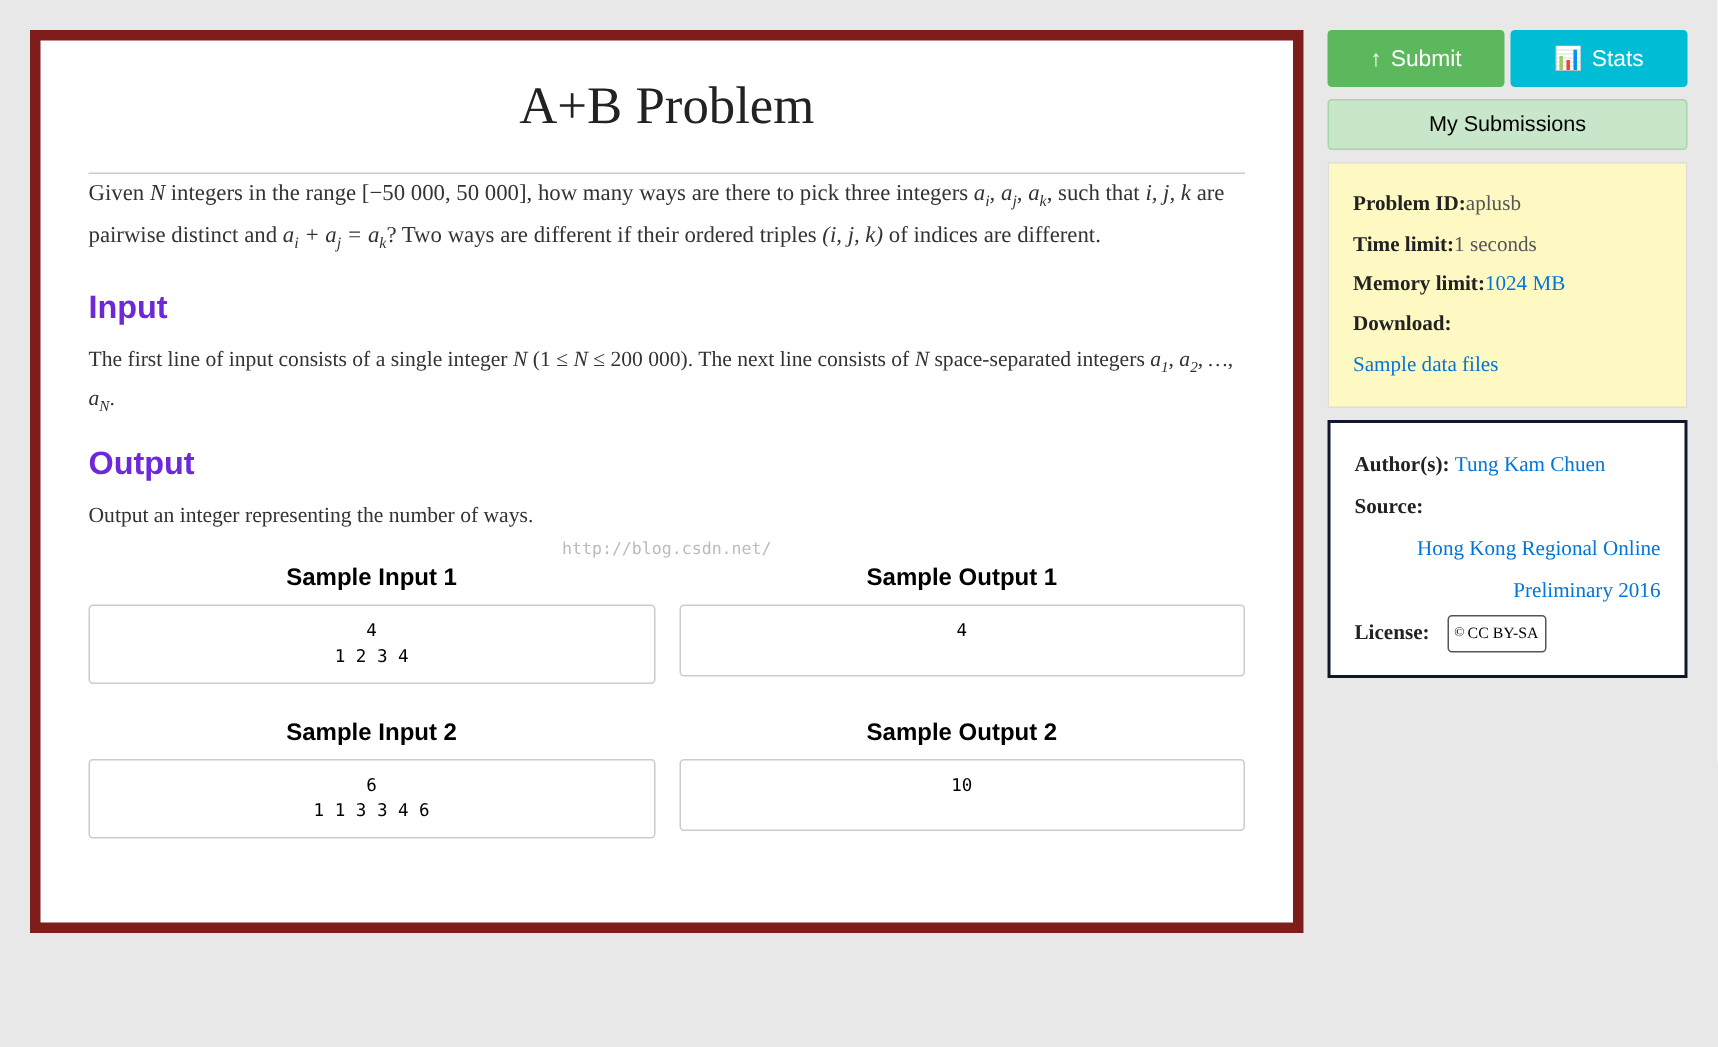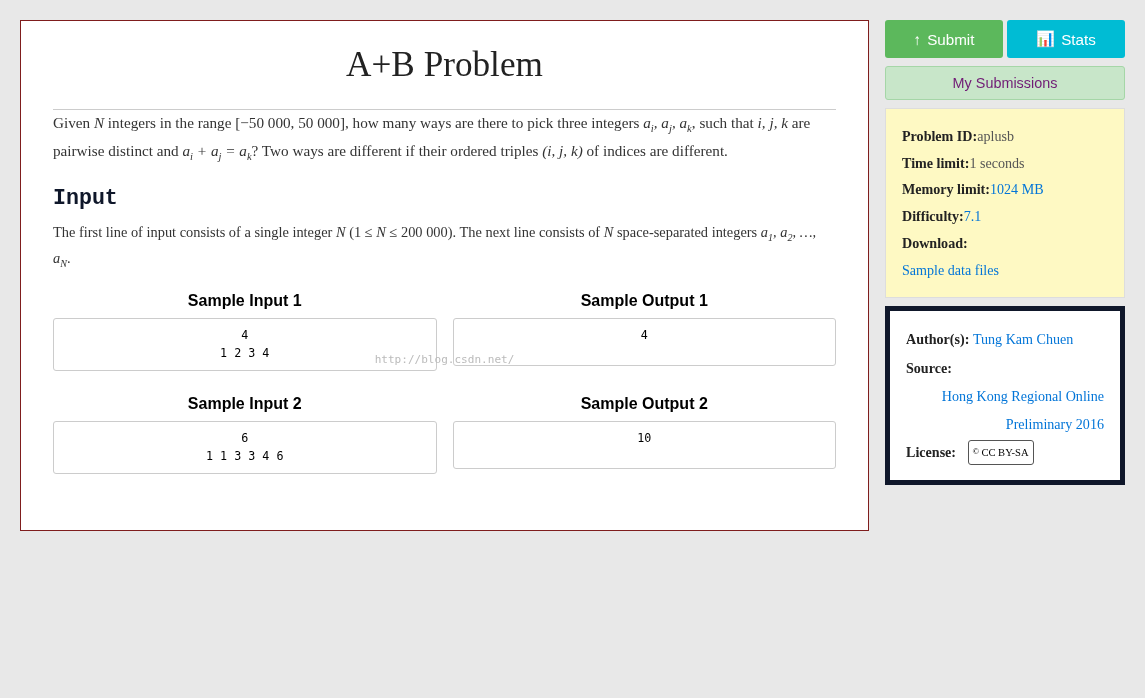--- a/index.html
+++ b/index.html
@@ -14,21 +14,21 @@
     }
     .page-wrapper {
       display: flex;
       gap: 16px;
       width: 1105px;
       max-width: 100%;
     }
     
     .main-content {
       background: #fff;
-      border: 1px solid #7f1d1d;
+      border: 7px solid #7f1d1d;
       flex: 1;
       padding: 24px 32px 32px 32px;
       position: relative;
     }
     .problem-title {
       text-align: center;
       font-size: 2.2em;
       font-weight: normal;
       color: #222;
       margin-bottom: 24px;
@@ -41,23 +41,23 @@
       line-height: 1.7;
       color: #333;
       margin-bottom: 20px;
     }
     .problem-description p {
       margin-bottom: 8px;
     }
     .section-title {
       font-size: 1.35em;
       font-weight: bold;
-      color: #0f172a;
+      color: #6d28d9;
       margin-bottom: 10px;
-      font-family: Liberation Mono, monospace;
+      font-family: Liberation Sans, sans-serif;
     }
     .section-text {
       font-size: 0.9em;
       color: #333;
       line-height: 1.7;
       margin-bottom: 16px;
     }
     .watermark {
       position: absolute;
       top: 332px;
@@ -139,21 +139,21 @@
       font-size: 0.95em;
       cursor: pointer;
       border-radius: 3px;
       display: flex;
       align-items: center;
       justify-content: center;
       gap: 6px;
     }
     .btn-my-submissions {
       background: #c8e6c9;
-      color: #701a75;
+      color: #000000;
       border: 1px solid #a5d6a7;
       padding: 8px 0;
       font-size: 0.9em;
       cursor: pointer;
       border-radius: 3px;
       width: 100%;
       text-align: center;
     }
     .sidebar-info {
       background: #fef9c3;
@@ -173,21 +173,21 @@
     .info-value {
       color: #555;
       text-align: right;
     }
     .info-value.link {
       color: #0275d8;
       cursor: pointer;
     }
     .sidebar-author {
       background: #fff;
-      border: 5px solid #0f172a;
+      border: 2px solid #0f172a;
       padding: 14px 16px;
       font-size: 0.88em;
       line-height: 2;
     }
     .cc-badge {
       display: inline-flex;
       align-items: center;
       border: 1px solid #555;
       border-radius: 3px;
       padding: 1px 4px;
@@ -220,20 +220,24 @@
     <div class="section">
       <h2 class="section-title">Input</h2>
       <p class="section-text">
         The first line of input consists of a single integer <span class="math">N</span>
         (1 ≤ <span class="math">N</span> ≤ 200 000).
         The next line consists of <span class="math">N</span> space-separated integers
         <span class="math">a<sub>1</sub>, a<sub>2</sub>, …, a<sub>N</sub></span>.
       </p>
     </div>
 
+    <div class="section">
+      <h2 class="section-title">Output</h2>
+      <p class="section-text">Output an integer representing the number of ways.</p>
+    </div>
 
     <div class="watermark">http://blog.csdn.net/</div>
 
     <div class="sample-section">
 
       <div class="sample-pair">
         <div class="sample-box">
           <div class="sample-label">Sample Input 1</div>
           <pre class="sample-code">4
 1 2 3 4</pre>
@@ -280,24 +284,20 @@
       </div>
       <div class="info-row">
         <span class="info-label">Time limit:</span>
         <span class="info-value">1 seconds</span>
       </div>
       <div class="info-row">
         <span class="info-label">Memory limit:</span>
         <span class="info-value link">1024 MB</span>
       </div>
       <div class="info-row">
-        <span class="info-label">Difficulty:</span>
-        <span class="info-value link">7.1</span>
-      </div>
-      <div class="info-row">
         <span class="info-label">Download:</span>
       </div>
       <div>
         <span class="info-value link" style="cursor:pointer;">Sample data files</span>
       </div>
     </div>
 
     <div class="sidebar-author">
       <div class="info-row">
         <span class="info-label">Author(s):</span>&nbsp;

